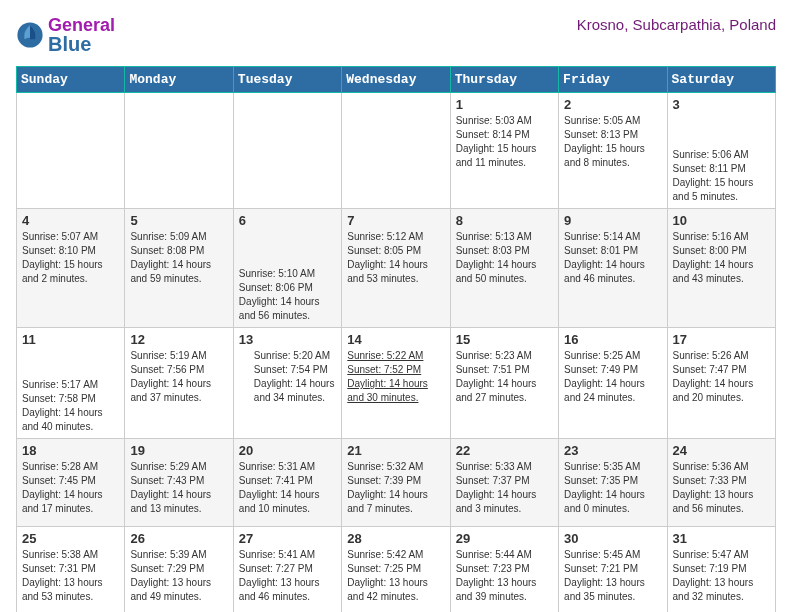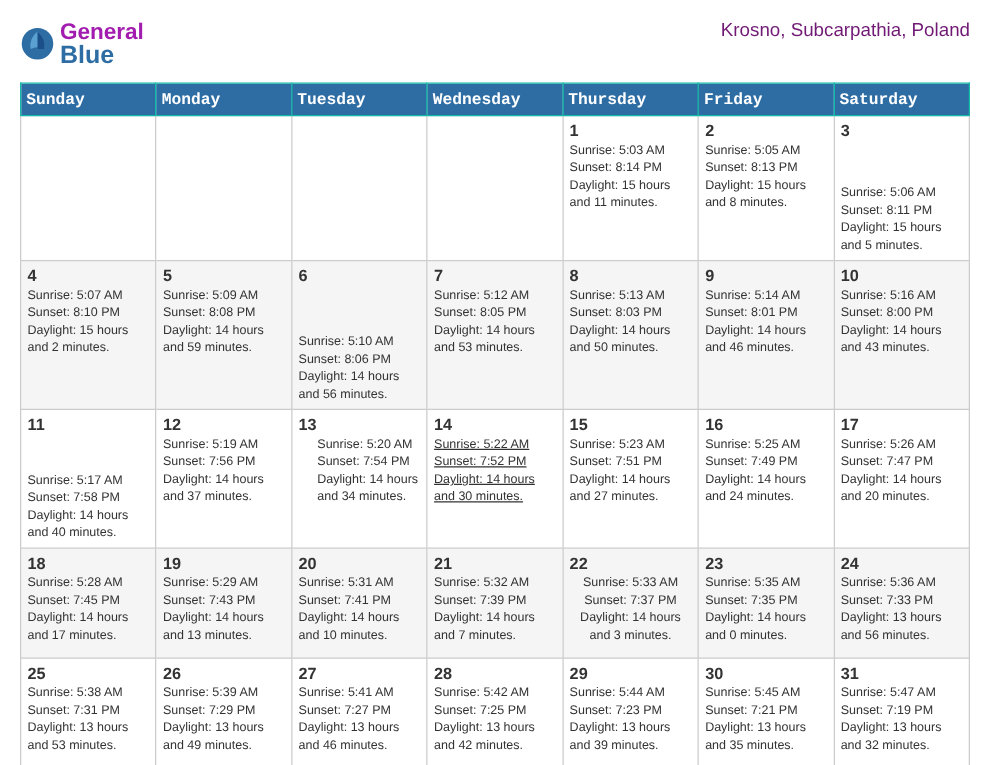--- a/index.html
+++ b/index.html
@@ -282,21 +282,21 @@
         </td>
         <td>
           <span class="day-number">21</span>
           <div class="day-info" style="white-space: pre-line;">Sunrise: 5:32 AM
 Sunset: 7:39 PM
 Daylight: 14 hours
 and 7 minutes.</div>
         </td>
         <td>
           <span class="day-number">22</span>
-          <div class="day-info" style="white-space: pre-line; text-align: center;">Sunrise: 5:33 AM
+          <div class="day-info" style="white-space: pre-line;">Sunrise: 5:33 AM
 Sunset: 7:37 PM
 Daylight: 14 hours
 and 3 minutes.</div>
         </td>
         <td>
           <span class="day-number">23</span>
           <div class="day-info" style="white-space: pre-line;">Sunrise: 5:35 AM
 Sunset: 7:35 PM
 Daylight: 14 hours
 and 0 minutes.</div>

